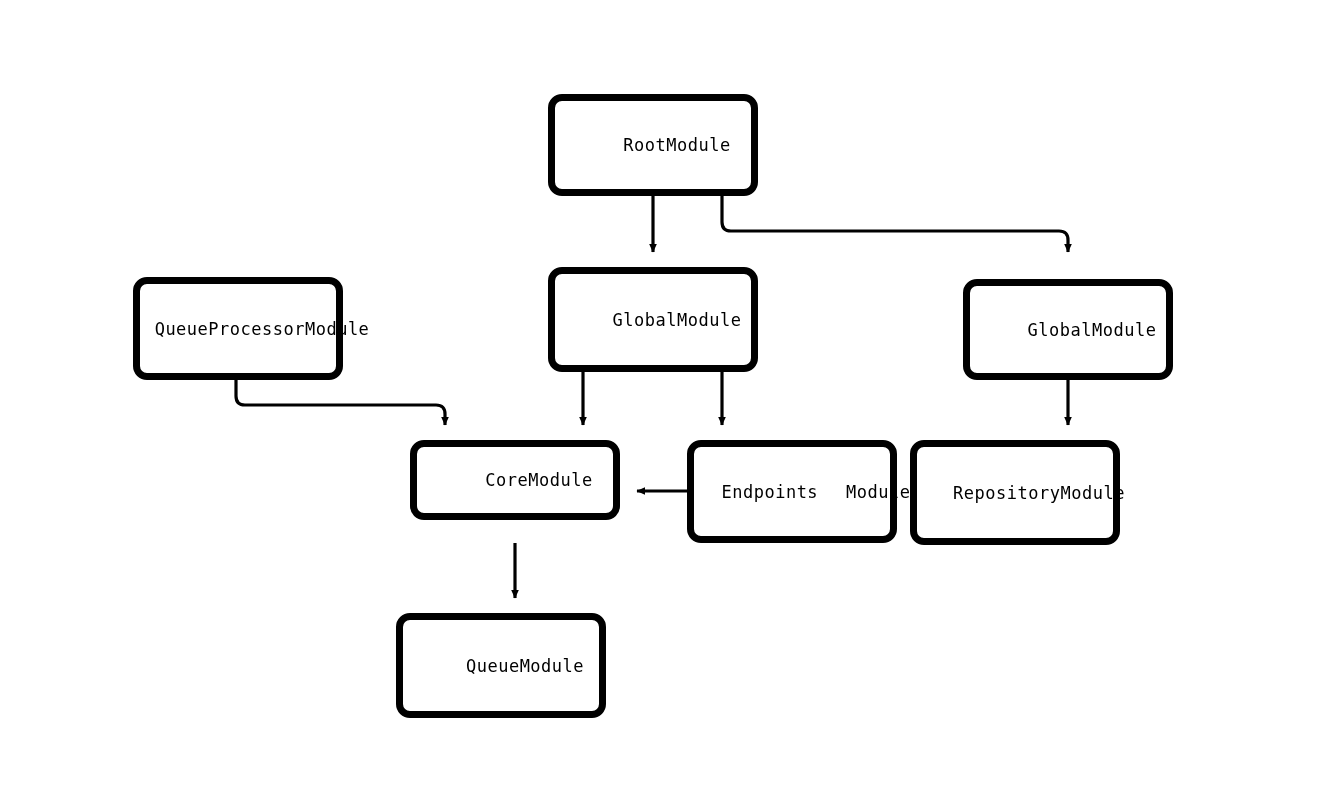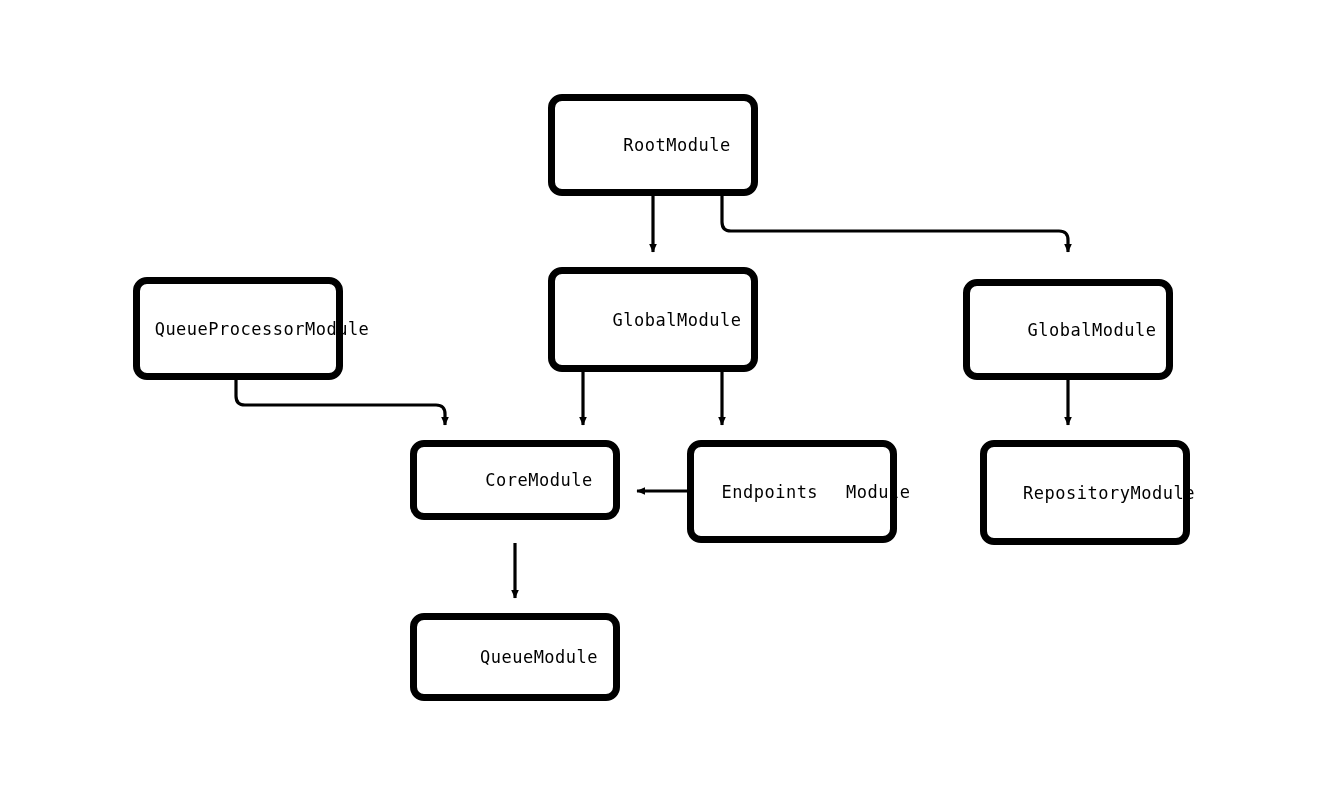--- a/index.html
+++ b/index.html
@@ -92,23 +92,23 @@
   <div class="node" style="left: 410px; top: 440px; width: 210px; height: 80px; border-color: rgb(0, 0, 0);">
     <span class="node-label">Core</span>
     <span class="node-label">Module</span>
   </div>
 
   <div class="node" style="left: 687px; top: 440px; width: 210px; height: 103px; border-color: rgb(0, 0, 0); gap: 28px;">
     <span class="node-label">Endpoints</span>
     <span class="node-label">Module</span>
   </div>
 
-  <div class="node" style="left: 980px; top: 440px; width: 210px; height: 105px; border-color: rgb(0, 0, 0);">
+  <div class="node" style="left: 910px; top: 440px; width: 210px; height: 105px; border-color: rgb(0, 0, 0);">
     <span class="node-label">Repository</span>
     <span class="node-label">Module</span>
   </div>
 
-  <div class="node" style="left: 410px; top: 613px; width: 210px; height: 88px; border-color: rgb(0, 0, 0);">
+  <div class="node" style="left: 396px; top: 613px; width: 210px; height: 105px; border-color: rgb(0, 0, 0);">
     <span class="node-label">Queue</span>
     <span class="node-label">Module</span>
   </div>
 
 </div>
 
 </body></html>

